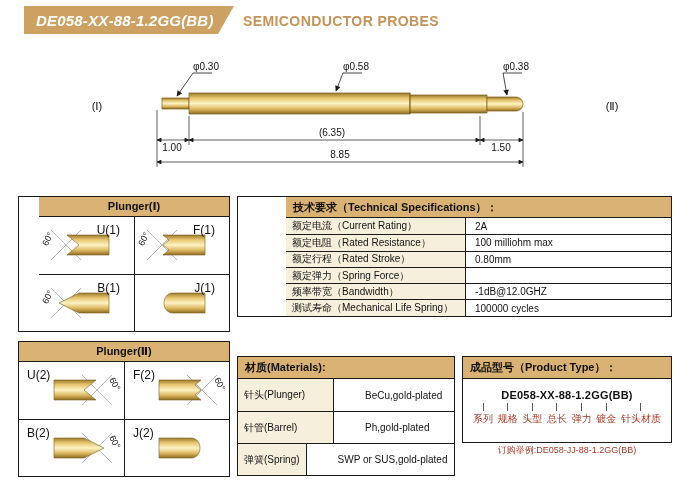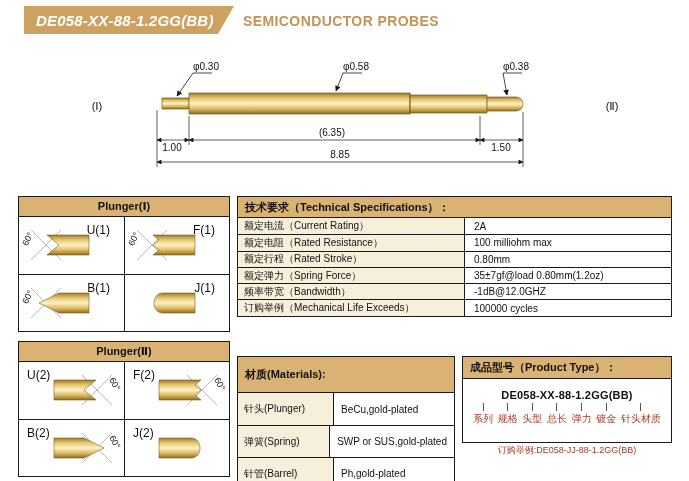--- a/index.html
+++ b/index.html
@@ -24,47 +24,47 @@
   .drawing text{ font-family:"Liberation Sans","DejaVu Sans",sans-serif; fill:#111; font-size:10px; }
   .drawing .endlab{ font-size:11px; }
   
   .tbl{ position:absolute; border:1px solid #1a1a1a; background:#fff; }
   .tbl-title{
     background:#DAB274; border-bottom:1px solid #1a1a1a;
     font-size:11px; font-weight:bold; display:flex; align-items:center; padding:0 7px;
   }
   .center{ justify-content:center; }
   
-  .spec{ left:237px; top:196px; width:435px; }
+  .spec{ left:237px; top:196px; width:435px;padding-left:48px; }
   .spec .tbl-title{ height:21px; }
   .spec-row{ display:flex; height:16.3px; font-size:10px; }
   .spec-row + .spec-row{ border-top:1px solid #1a1a1a;text-align:right; }
-  .spec-label{ width:227px; background:#F6EFDC; border-right:1px solid #1a1a1a;
+  .spec-label{ width:180px; background:#F6EFDC; border-right:1px solid #1a1a1a;
     display:flex; align-items:center; padding:0 6px; white-space:nowrap; }
   .spec-value{ flex:1; display:flex; align-items:center; padding:0 9px; white-space:nowrap; }
   
   .mat{ left:237px; top:356px; width:218px; }
-  .mat .tbl-title{ height:36px;text-align:right; }
-  .mat-row{ display:flex; height:32px; font-size:10px; }
+  .mat .tbl-title{ height:22px;text-align:right; }
+  .mat-row{ display:flex; height:32px; font-size:10px;gap:24px; }
   .mat-row + .mat-row{ border-top:1px solid #1a1a1a; }
   .mat-label{ width:96px; background:#F6EFDC; border-right:1px solid #1a1a1a;
     display:flex; align-items:center; padding:0 6px; white-space:nowrap; }
   .mat-value{ flex:1; display:flex; align-items:center; padding:0 7px; white-space:nowrap; }
   
   .prod{ left:462px; top:356px; width:210px; height:87px; }
   .prod .tbl-title{ height:22px; }
   .prod-body{ position:relative; height:95px; }
   .pt-model{ margin-top:10px; text-align:center; font-size:11px; font-weight:bold; letter-spacing:.2px; }
   .pt-labels{ display:flex; justify-content:space-between; padding:0 10px; margin-top:2px; }
   .pt-labels span{ font-size:10px; color:#A23B28; text-align:center; }
   .pt-labels span::before{ content:""; display:block; width:1px; height:8px; background:#555; margin:0 auto 1px; }
   .pt-order{ margin-top:18px; text-align:center; font-size:9px; color:#A23B28; white-space:nowrap; }
   
   .plunger{ left:18px; width:212px; }
-  #plunger1{ top:196px; }
+  #plunger1{ top:196px;padding-left:20px; }
   #plunger2{ top:341px; }
   .plunger .tbl-title{ height:20px; font-size:11px; }
   .p-grid{ display:grid; grid-template-columns:1fr 1fr; }
   .p-cell{ height:57px; position:relative; }
   .p-cell:nth-child(even){ border-left:1px solid #1a1a1a; }
   .p-cell:nth-child(n+3){ border-top:1px solid #1a1a1a; }
   .tip{ position:absolute; top:11px; width:64px; height:34px; }
   .tipL{ left:12px; } .tipR{ right:12px; }
   .p-label{ position:absolute; font-size:12px; top:6px; }
   .labR{ right:14px; } .labL{ left:8px; }
@@ -219,45 +219,44 @@
   <div class="spec-row">
     <div class="spec-label">额定电阻（Rated Resistance）</div>
     <div class="spec-value">100 milliohm max</div>
   </div>
   <div class="spec-row">
     <div class="spec-label">额定行程（Rated Stroke）</div>
     <div class="spec-value">0.80mm</div>
   </div>
   <div class="spec-row">
     <div class="spec-label">额定弹力（Spring Force）</div>
-    <div class="spec-value">35±7gf@load 0.80mm(1.2oz)</div>
   </div>
   <div class="spec-row">
     <div class="spec-label">频率带宽（Bandwidth）</div>
     <div class="spec-value">-1dB@12.0GHZ</div>
   </div>
   <div class="spec-row">
-    <div class="spec-label">订购举例（Mechanical Life Exceeds）</div>
+    <div class="spec-label">测试寿命（Mechanical Life Spring）</div>
     <div class="spec-value">100000 cycles</div>
   </div>
 </div>
 
 <div class="tbl mat">
   <div class="tbl-title">材质(Materials):</div>
   <div class="mat-row">
     <div class="mat-label">针头(Plunger)</div>
     <div class="mat-value">BeCu,gold-plated</div>
   </div>
   <div class="mat-row">
+    <div class="mat-label">针管(Barrel)</div>
+    <div class="mat-value">Ph,gold-plated</div>
+  </div>
+  <div class="mat-row">
     <div class="mat-label">弹簧(Spring)</div>
     <div class="mat-value">SWP or SUS,gold-plated</div>
-  </div>
-  <div class="mat-row">
-    <div class="mat-label">针管(Barrel)</div>
-    <div class="mat-value">Ph,gold-plated</div>
   </div>
 </div>
 
 <div class="tbl prod">
   <div class="tbl-title">成品型号（Product Type）：</div>
   <div class="prod-body">
     <div class="pt-model">DE058-XX-88-1.2GG(BB)</div>
     <div class="pt-labels">
       <span>系列</span>
       <span>规格</span>

